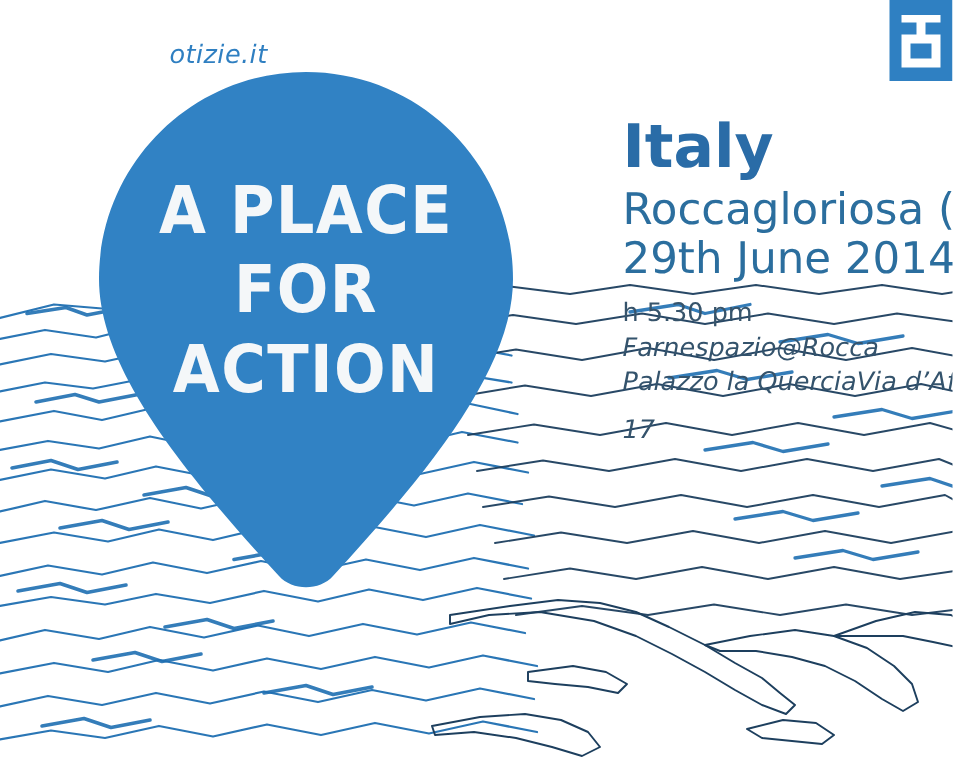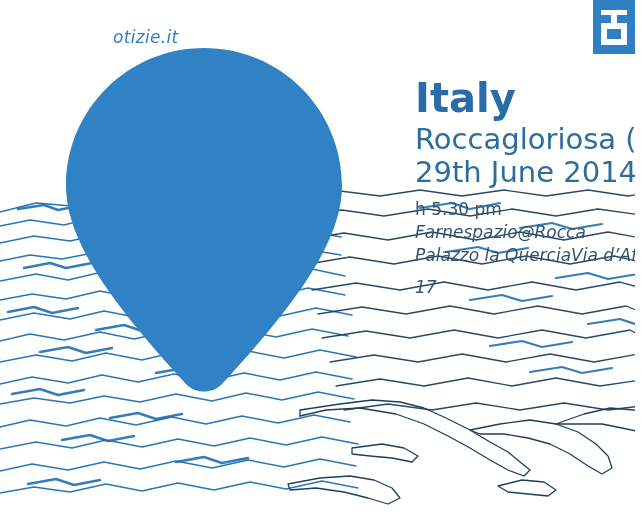--- a/index.html
+++ b/index.html
@@ -208,20 +208,25 @@
       <path d="M498 486 L522 480 L544 482 L556 490 L548 496 L528 494 L508 492 Z"></path>
     </g>
   </svg>
 
   <div id="watermark">otizie.it</div>
 
   <svg id="pin" viewBox="0 0 276 345" aria-hidden="true">
     <path d="M138 0 C61.8 0 0 61.8 0 138 C0 196 52 262 120 336 C129 346 147 346 156 336 C224 262 276 196 276 138 C276 61.8 214.2 0 138 0 Z" fill="#3182c4"></path>
   </svg>
 
+  <div id="pin-text">
+    <div class="pin-line" id="pin-line-1">A PLACE</div>
+    <div class="pin-line" id="pin-line-2">FOR</div>
+    <div class="pin-line" id="pin-line-3">ACTION</div>
+  </div>
 
   <div id="info">
     <p id="event-country">Italy</p>
     <p id="event-place">Roccagloriosa (SA)</p>
     <p id="event-date">29th June 2014</p>
     <p id="event-time">h 5.30 pm</p>
     <p class="detail-line">Farnespazio@Rocca</p>
     <p class="detail-line">Palazzo la QuerciaVia  d’Afflitto</p>
     <p id="event-number">17</p>
   </div>

